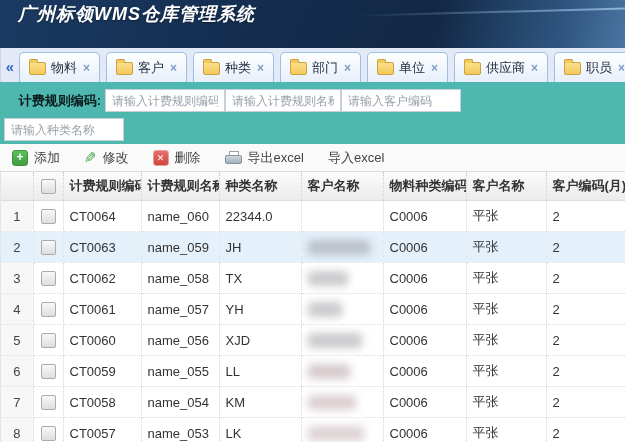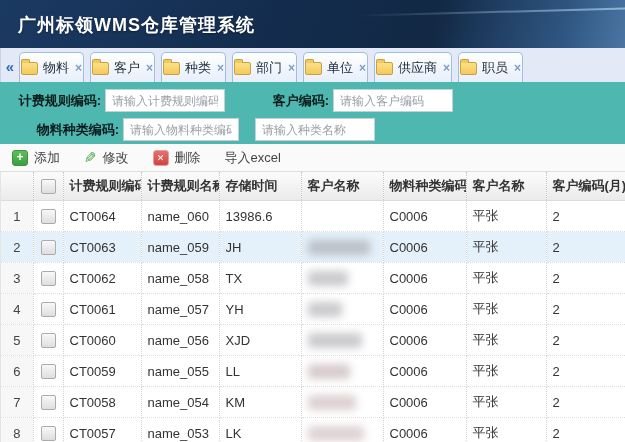--- a/index.html
+++ b/index.html
@@ -20,56 +20,56 @@
   .banner::before{
     content:"";position:absolute;right:0;top:0;width:320px;height:100%;
     background:linear-gradient(100deg,rgba(0,0,0,0) 40%,rgba(96,146,204,.30) 80%,rgba(130,176,224,.45) 100%);
   }
   .banner::after{
     content:"";position:absolute;right:-10px;top:11px;width:280px;height:2px;
     background:linear-gradient(90deg,rgba(160,200,240,0),rgba(170,205,240,.75));
     transform:rotate(-1.5deg);
   }
   .banner .title{
-    position:absolute;left:18px;top:13px;color:#fff;font-size:18px;font-weight:bold;
-    letter-spacing:1px;text-shadow:0 1px 2px rgba(0,0,0,.4);
+    position:absolute;left:18px;top:2px;color:#fff;font-size:18px;font-weight:bold;
+    letter-spacing:1px;text-shadow:0 1px 2px rgba(0,0,0,.4);font-style:italic;
   }
 
   
   .tabbar{
     flex:0 0 34px;height:34px;background:#e3e9f6;display:flex;align-items:flex-end;
     overflow:hidden;border-left:1px solid #c9d4ea;
   }
   .collapse{
     width:18px;flex:0 0 18px;text-align:center;color:#2f6bbf;font-size:15px;font-weight:bold;
     line-height:30px;cursor:pointer;user-select:none;
   }
   .tabs{display:flex;gap:6px;align-items:flex-end;height:30px;overflow:hidden;white-space:nowrap;}
   .tab{
-    display:flex;align-items:center;gap:5px;height:29px;padding:0 1px;
+    display:flex;align-items:center;gap:5px;height:29px;padding:0 9px;
     background:linear-gradient(#feffff,#e7effb);
     border:1px solid #9fbfe2;border-bottom:none;border-radius:5px 5px 0 0;
     color:#1e2a3a;cursor:pointer;flex:0 0 auto;
   }
   .folder{
     position:relative;display:inline-block;width:15px;height:11px;margin-top:1px;
     background:linear-gradient(#fbe08a,#f3c95a);border:1px solid #caa23d;border-radius:1px 2px 2px 2px;
   }
   .folder::before{
     content:"";position:absolute;top:-4px;left:-1px;width:7px;height:3px;
     background:#f3c95a;border:1px solid #caa23d;border-bottom:none;border-radius:2px 2px 0 0;
   }
   .tab .x{color:#7f9bc4;font-size:12px;font-weight:bold;margin-left:1px;cursor:pointer;}
 
   
   .searchpanel{
     flex:0 0 62px;height:62px;background:#4eb7b0;
     padding:7px 4px 0 4px;box-sizing:border-box;
   }
-  .srow{display:flex;align-items:center;height:23px;margin-bottom:6px;gap:16px;}
+  .srow{display:flex;align-items:center;height:23px;margin-bottom:6px;}
   .fgroup{display:flex;align-items:center;}
   .flabel{font-weight:bold;color:#0c1c1c;text-align:right;margin-right:4px;font-size:13px;white-space:nowrap;}
   .w1{width:97px;} .w2{width:99px;} .w3{width:72px;}
   .finput{
     height:21px;border:1px solid #c8ced8;background:#fff;font-size:12px;padding:0 6px;
     color:#333;box-sizing:content-box;outline:none;
     font-family:"Liberation Sans","DejaVu Sans",sans-serif;
   }
   .finput::placeholder{color:#9aa0a6;opacity:1;}
   .i1{width:106px;} .i2{width:102px;} .i3{width:106px;}
@@ -180,51 +180,54 @@
       </div>
   </div>
 
   <div class="searchpanel">
     <div class="srow">
       <div class="fgroup">
         <span class="flabel w1">计费规则编码:</span>
         <input class="finput i1" type="text" placeholder="请输入计费规则编码" style="">
       </div>
       <div class="fgroup">
-      </div>
-      <div class="fgroup">
-        <span class="flabel w3">客户编码:</span>
+        <input class="finput i2" type="text" placeholder="请输入计费规则名称" style="">
+      </div>
+      <div class="fgroup">
         <input class="finput i3" type="text" placeholder="请输入客户编码" style="">
       </div>
     </div>
     <div class="srow">
       <div class="fgroup">
-      </div>
-      <div class="fgroup">
-        <span class="flabel w2">物料种类编码:</span>
-        <input class="finput i2" type="text" placeholder="请输入物料种类编码" style="">
       </div>
       <div class="fgroup">
         <input class="finput i3" type="text" placeholder="请输入种类名称" style="">
       </div>
     </div>
   </div>
 
   <div class="toolbar">
     <div class="tbtn">
       <span class="ic-add">+</span>
       <span>添加</span>
     </div>
     <div class="tbtn">
       <span class="ic-edit">✎</span>
       <span>修改</span>
     </div>
     <div class="tbtn">
       <span class="ic-del">✕</span>
       <span>删除</span>
+    </div>
+    <div class="tbtn">
+      <span class="ic-print">
+          <span class="paper"></span>
+          <span class="bodyp"></span>
+        </span>
+      <span>导出excel</span>
     </div>
     <div class="tbtn">
       <span>导入excel</span>
     </div>
   </div>
 
   <div class="gridwrap">
     <table class="grid">
       <colgroup>
         <col style="width:32px">
@@ -236,34 +239,34 @@
           <col style="width:83px">
           <col style="width:80px">
           <col style="width:80px">
       </colgroup>
       <thead>
         <tr>
           <th class="c"></th>
           <th class="c"><span class="cbx"></span></th>
           <th>计费规则编码</th>
           <th>计费规则名称</th>
-          <th>存储时间</th>
+          <th>种类名称</th>
           <th>客户名称</th>
           <th>物料种类编码</th>
           <th>客户名称</th>
           <th>客户编码(月)</th>
         </tr>
       </thead>
       <tbody>
           <tr>
             <td class="c idx">1</td>
             <td class="c"><span class="cbx"></span></td>
             <td>CT0064</td>
             <td>name_060</td>
-            <td>13986.6</td>
+            <td>22344.0</td>
             <td><span></span></td>
             <td>C0006</td>
             <td>平张</td>
             <td>2</td>
           </tr>
           <tr class="hl">
             <td class="c idx">2</td>
             <td class="c"><span class="cbx"></span></td>
             <td>CT0063</td>
             <td>name_059</td>

